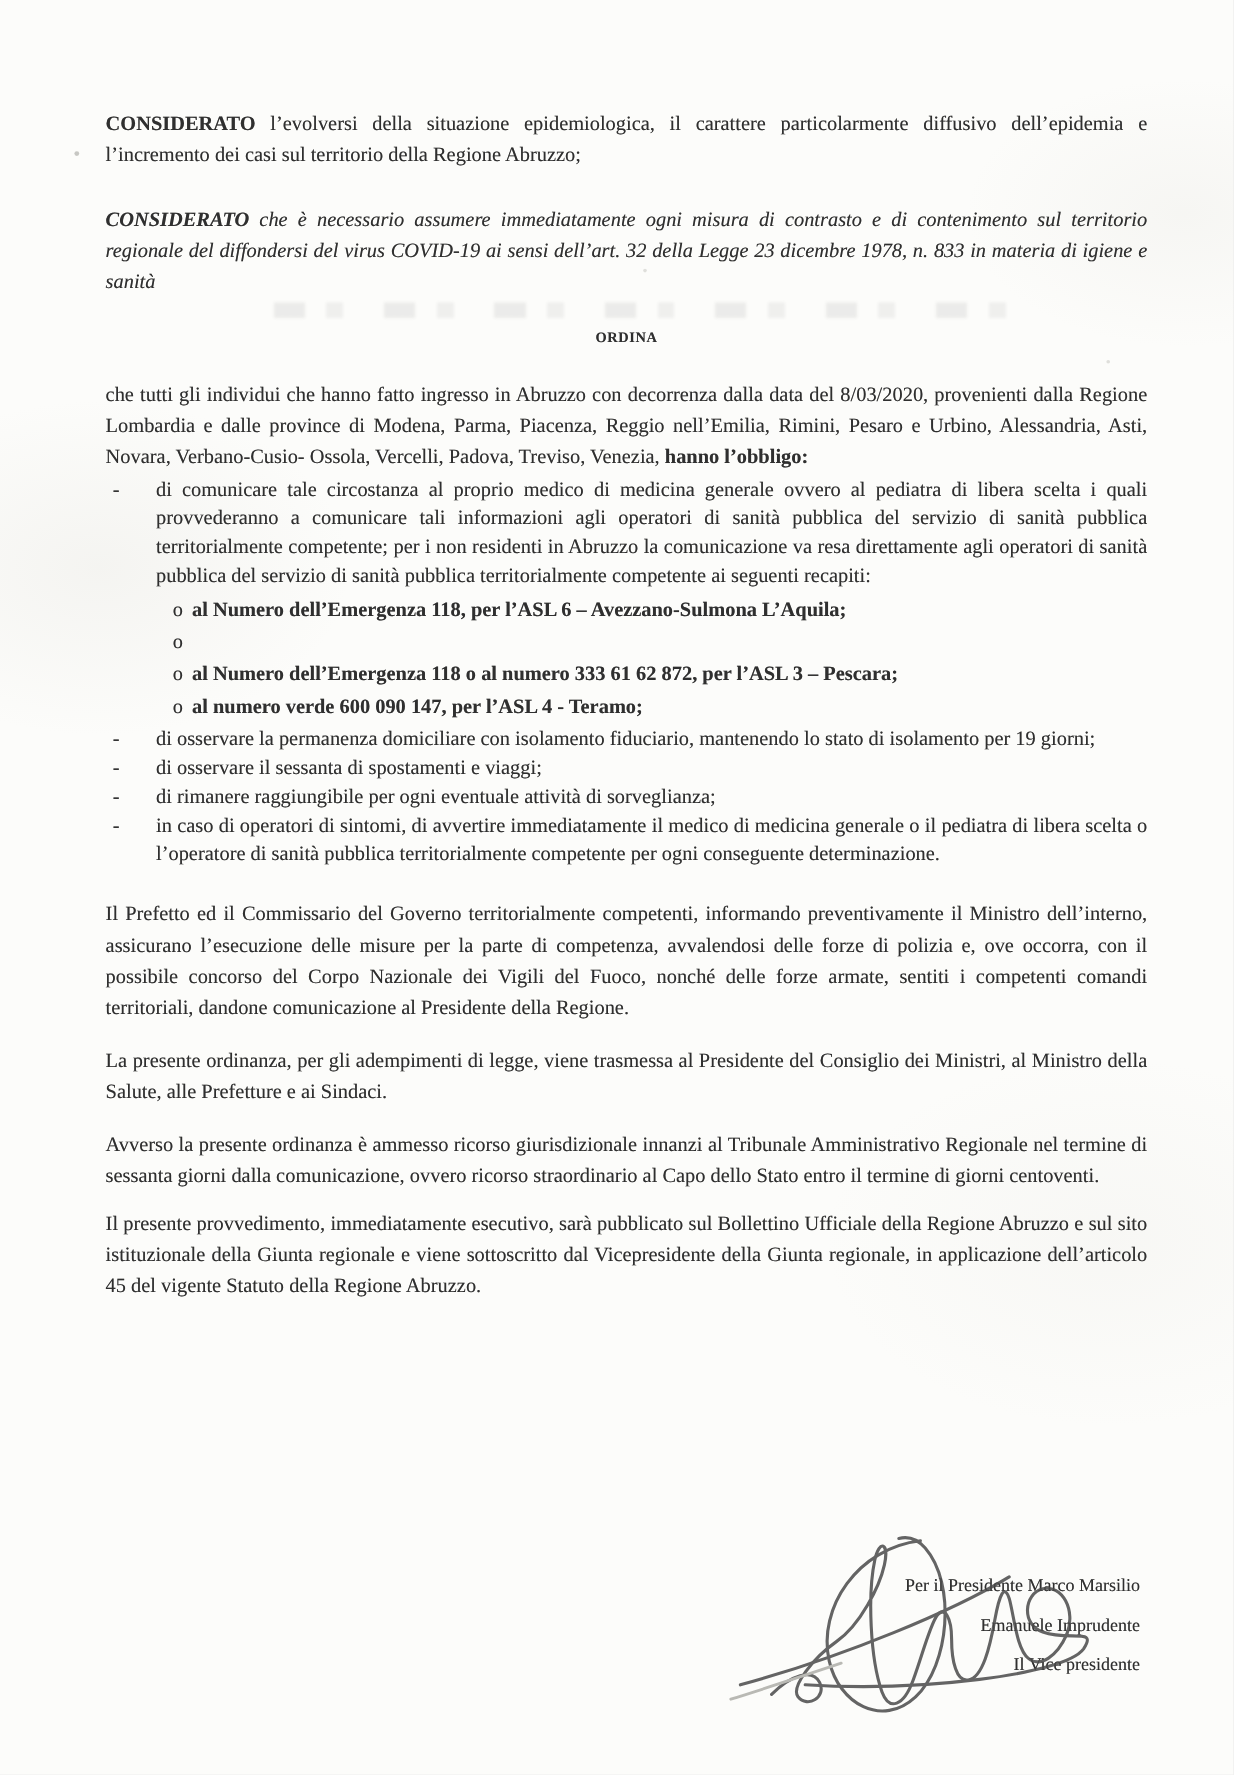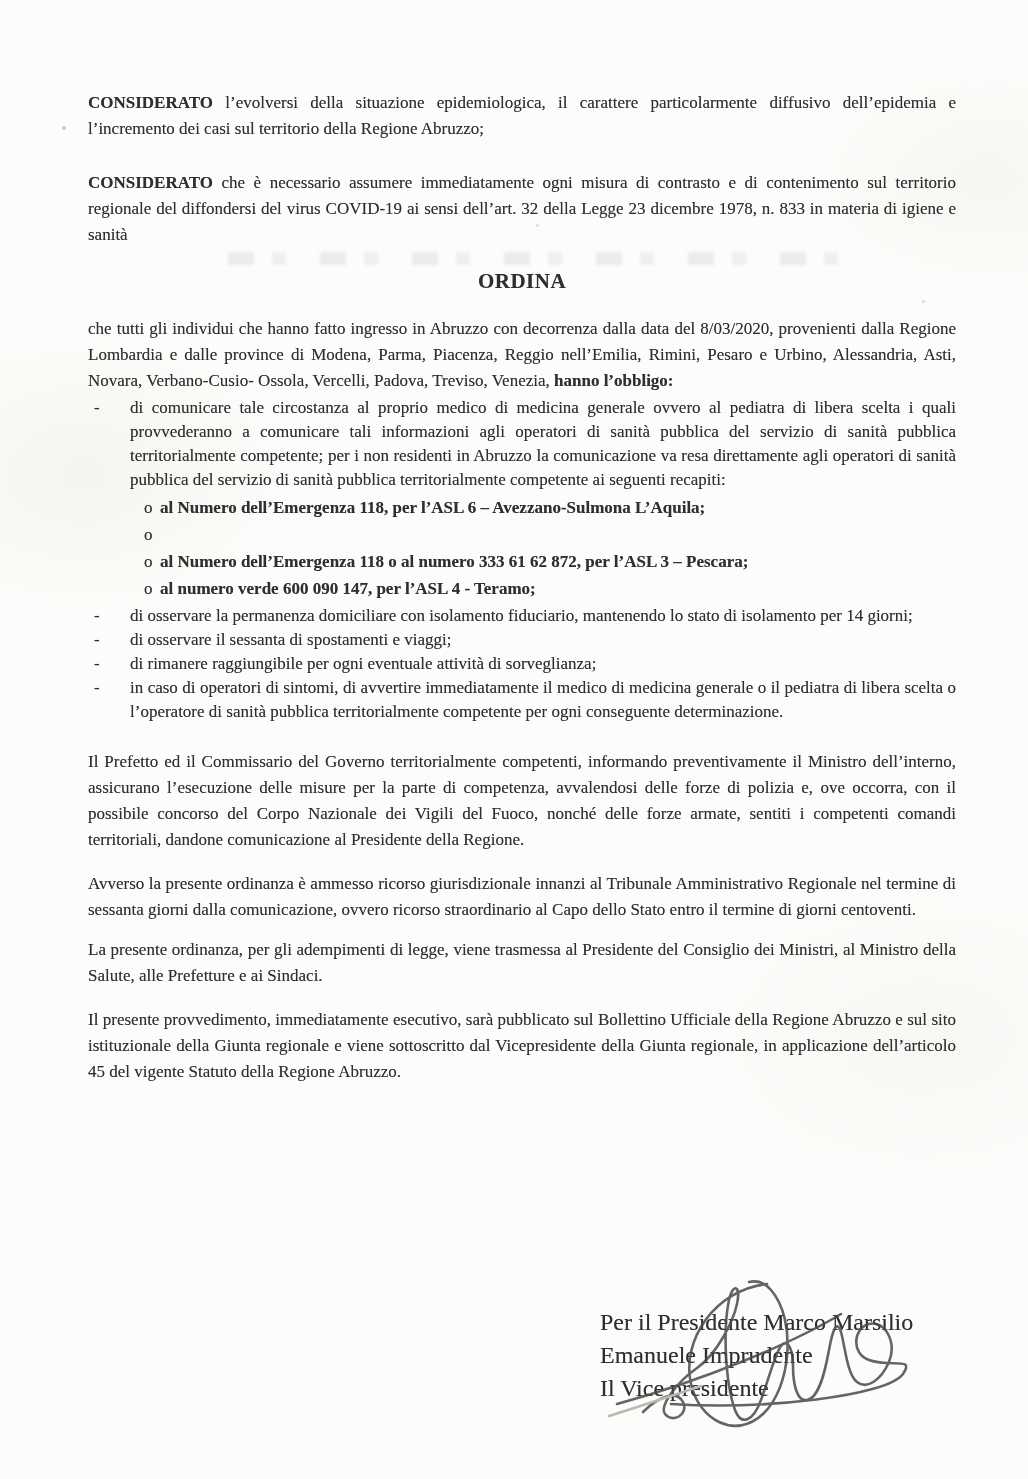--- a/index.html
+++ b/index.html
@@ -16,42 +16,42 @@
     font-family:"Liberation Serif","DejaVu Serif",serif;
     color:#2f2f2f;
   }
   .content{
     position:absolute; left:0; top:4px; width:1028px;
     padding:86px 72px 0 88px; box-sizing:border-box;
     font-size:17px; line-height:26px;
     text-shadow:0 0 .5px rgba(40,40,40,.45);
   }
   .para{margin:0 0 28px 0; text-align:justify;}
-  .para.tight{margin-bottom:20px;}
+  .para.tight{margin-bottom:20px;font-style:italic;}
   .b{font-weight:bold;}
   .ordina{
     margin:0 0 22px 0; padding:0;
-    text-align:center; font-size:21px; font-weight:bold; letter-spacing:.5px;
+    text-align:center; font-size:12px; font-weight:bold; letter-spacing:.5px;
   }
   .intro{margin-bottom:2px;}
   .list{margin:0 0 25px 0;}
   .li{display:flex; line-height:24px; margin:0;}
   .li .marker{flex:0 0 42px; padding-left:6px; box-sizing:border-box;}
   .li .li-body{flex:1; text-align:justify;}
   .sublist{margin:2px 0 2px 0;}
   .sli{display:flex; line-height:27px; font-weight:bold;}
   .sli .smarker{flex:0 0 30px; padding-left:14px; box-sizing:border-box; font-weight:normal;}
   .closing{margin:0 0 26px 0; text-align:justify;}
   .closing.c1{margin-top:25px;}
   .closing.c2{margin-bottom:18px;}
   .closing.c3{margin-bottom:18px;}
   .closing.c4{margin-bottom:14px;}
   .sig-block{
     position:absolute; left:600px; top:1306px; width:350px;
-    text-align:left; font-size:24px; line-height:33px;
+    text-align:right; font-size:15px; line-height:33px;
     text-shadow:0 0 .5px rgba(40,40,40,.45);
   }
   .sig-svg{position:absolute; left:585px; top:1262px; pointer-events:none;}
   
   .ghost-row{
     position:absolute; left:228px; top:252px; width:624px; height:13px;
     background:repeating-linear-gradient(90deg,
       rgba(120,120,120,.28) 0 26px, transparent 26px 44px,
       rgba(120,120,120,.22) 44px 58px, transparent 58px 92px);
     filter:blur(1.5px); opacity:.45;
@@ -101,43 +101,43 @@
             <div class="sli">
                 <span class="smarker">o</span>
                 <span>al numero verde 600 090 147, per l’ASL 4 - Teramo;</span>
               </div>
           </div>
         </div>
       </div>
 
       <div class="li">
         <span class="marker">-</span>
-        <div class="li-body">di osservare la permanenza domiciliare con isolamento fiduciario, mantenendo lo stato di isolamento per 14 giorni;</div>
+        <div class="li-body">di osservare la permanenza domiciliare con isolamento fiduciario, mantenendo lo stato di isolamento per 19 giorni;</div>
       </div>
 
       <div class="li">
         <span class="marker">-</span>
         <div class="li-body">di osservare il sessanta di spostamenti e viaggi;</div>
       </div>
 
       <div class="li">
         <span class="marker">-</span>
         <div class="li-body">di rimanere raggiungibile per ogni eventuale attività di sorveglianza;</div>
       </div>
 
       <div class="li">
         <span class="marker">-</span>
         <div class="li-body">in caso di operatori di sintomi, di avvertire immediatamente il medico di medicina generale o il pediatra di libera scelta o l’operatore di sanità pubblica territorialmente competente per ogni conseguente determinazione.</div>
       </div>
 
     </div>
 
     <p class="closing c2">Il Prefetto ed il Commissario del Governo territorialmente competenti, informando preventivamente il Ministro dell’interno, assicurano l’esecuzione delle misure per la parte di competenza, avvalendosi delle forze di polizia e, ove occorra, con il possibile concorso del Corpo Nazionale dei Vigili del Fuoco, nonché delle forze armate, sentiti i competenti comandi territoriali, dandone comunicazione al Presidente della Regione.</p>
+    <p class="closing c3">La presente ordinanza, per gli adempimenti di legge, viene trasmessa al Presidente del Consiglio dei Ministri, al Ministro della Salute, alle Prefetture e ai Sindaci.</p>
     <p class="closing c4">Avverso la presente ordinanza è ammesso ricorso giurisdizionale innanzi al Tribunale Amministrativo Regionale nel termine di sessanta giorni dalla comunicazione, ovvero ricorso straordinario al Capo dello Stato entro il termine di giorni centoventi.</p>
-    <p class="closing c3">La presente ordinanza, per gli adempimenti di legge, viene trasmessa al Presidente del Consiglio dei Ministri, al Ministro della Salute, alle Prefetture e ai Sindaci.</p>
     <p class="closing c5">Il presente provvedimento, immediatamente esecutivo, sarà pubblicato sul Bollettino Ufficiale della Regione Abruzzo e sul sito istituzionale della Giunta regionale e viene sottoscritto dal Vicepresidente della Giunta regionale, in applicazione dell’articolo 45 del vigente Statuto della Regione Abruzzo.</p>
 
   </div>
 
   <div class="sig-block">
     <div>Per il Presidente Marco Marsilio</div>
     <div>Emanuele Imprudente</div>
     <div>Il Vice presidente</div>
   </div>
 

